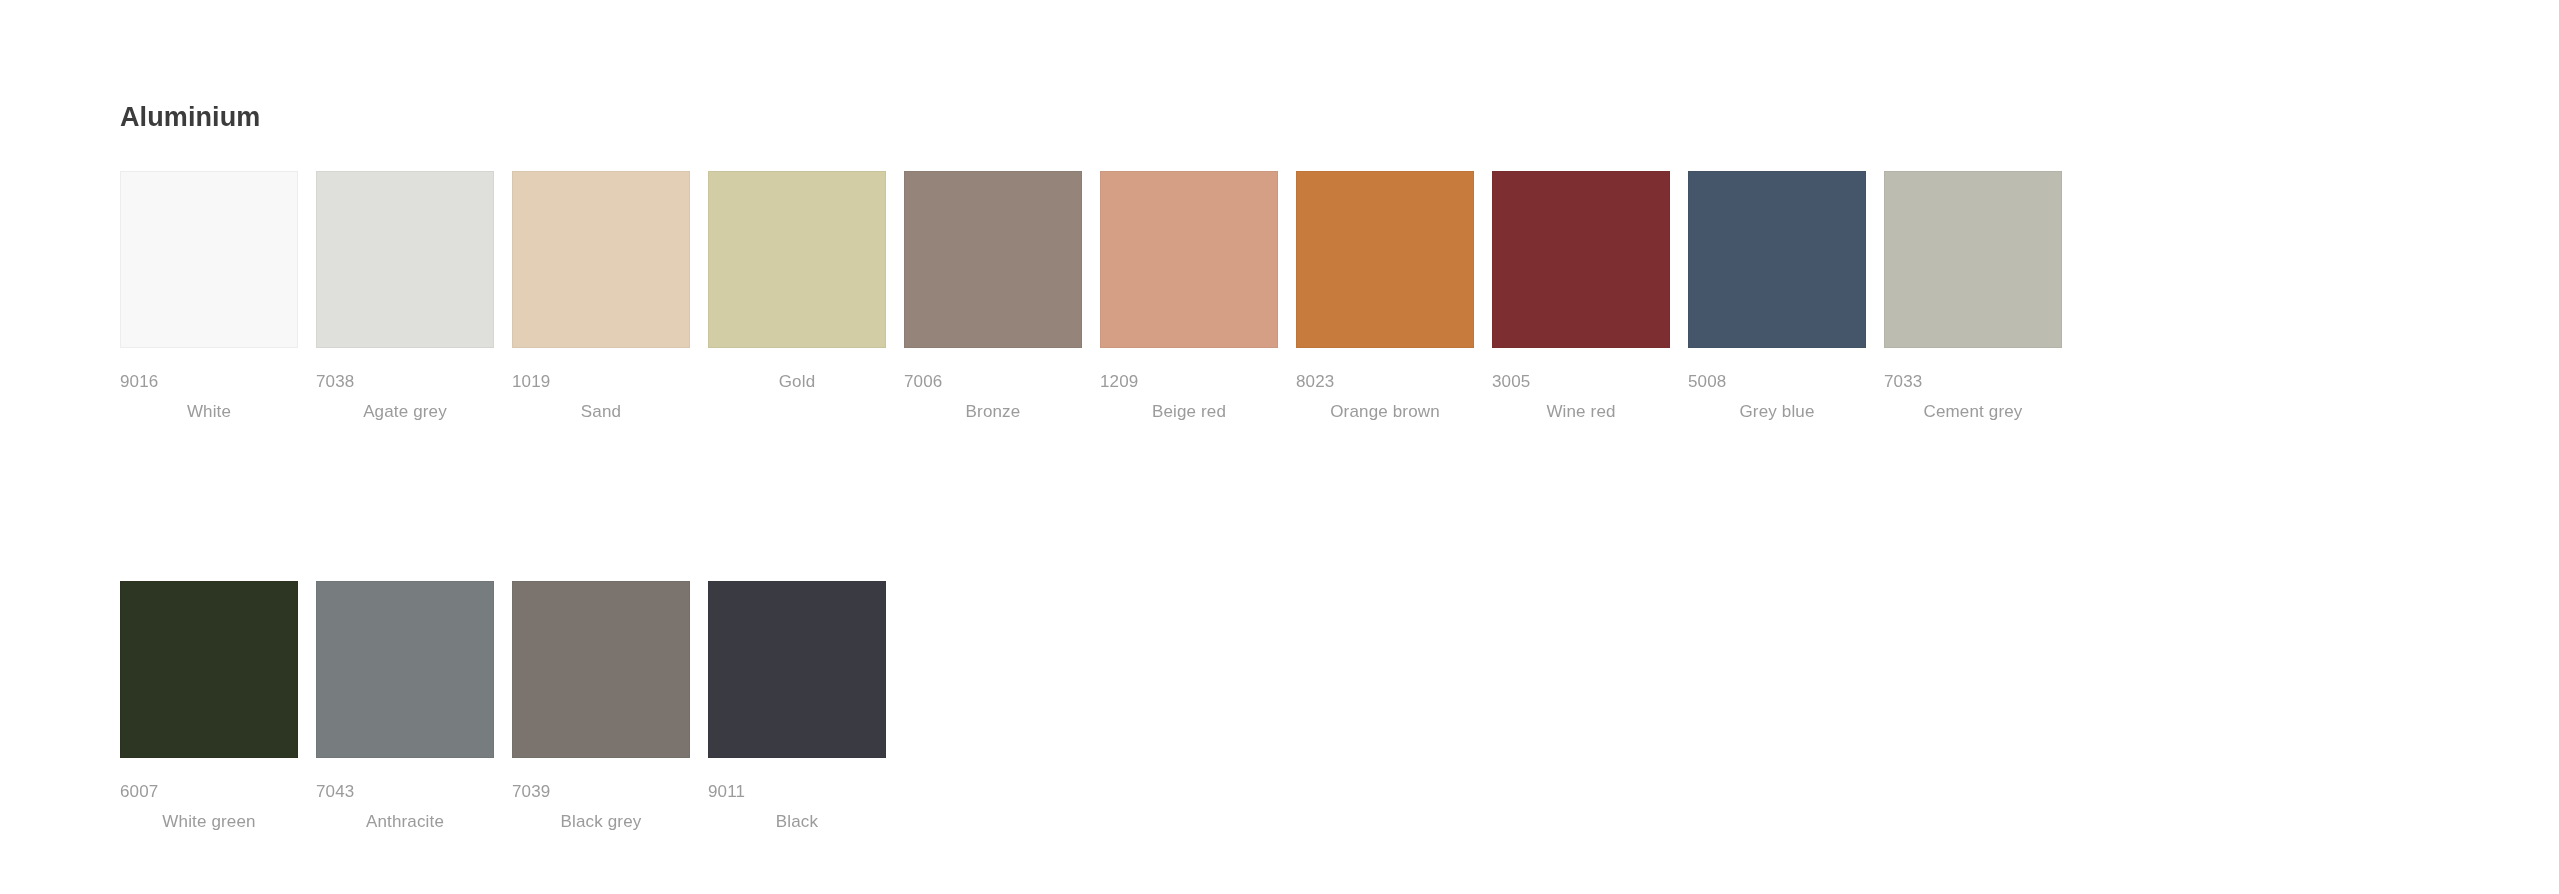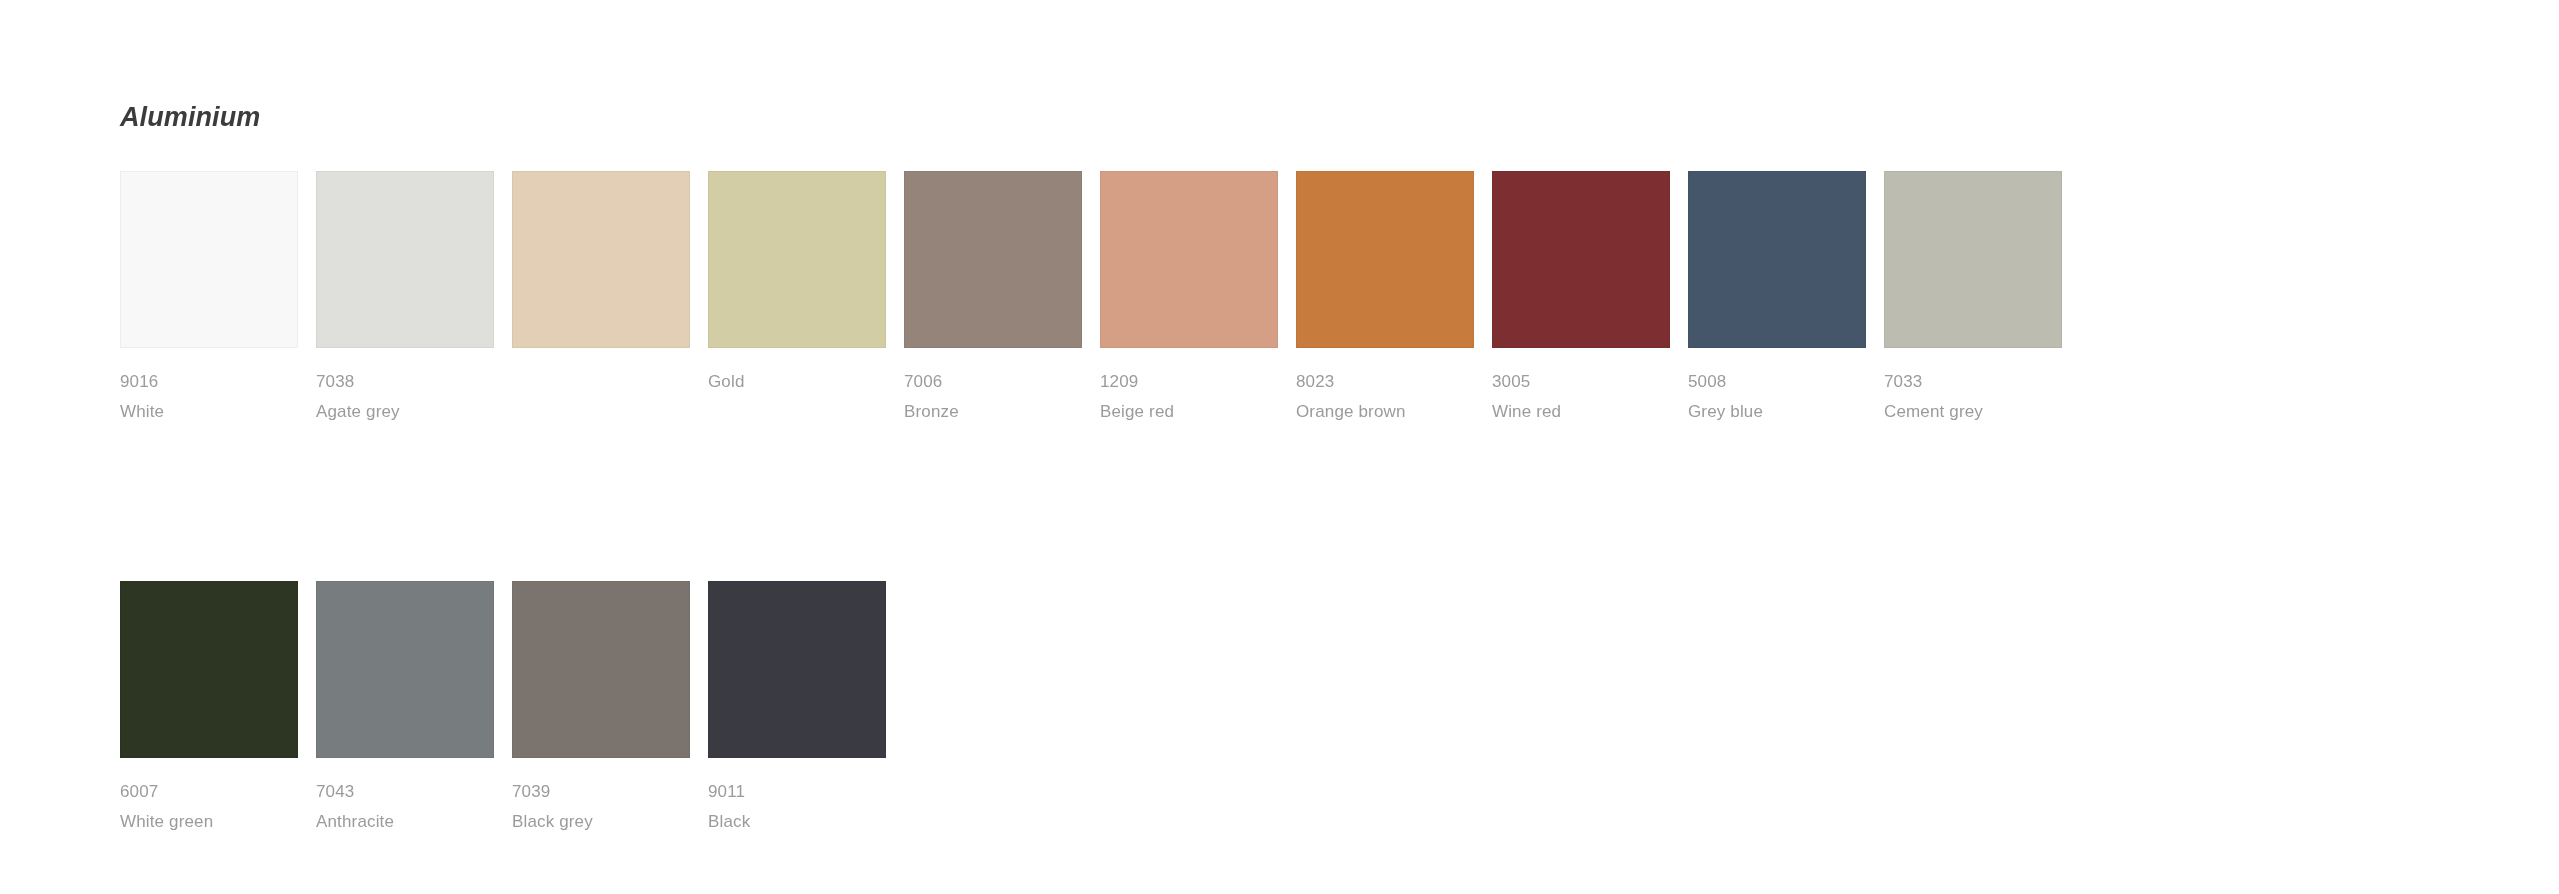--- a/index.html
+++ b/index.html
@@ -29,21 +29,20 @@
     position: absolute;
     left: 120px;
     top: 101px;
     margin: 0;
     font-size: 27px;
     line-height: 32px;
     font-weight: 600;
     letter-spacing: 0.1px;
     color: #3c3c3c;
     white-space: nowrap;
-    font-style: italic;
   }
 
   .swatch-rows {
     position: absolute;
     left: 120px;
     top: 171px;
     width: 2320px;
   }
 
   .swatch-row {
@@ -81,20 +80,21 @@
   .swatch-code {
     display: block;
     min-height: 30px;
     white-space: nowrap;
   }
 
   .swatch-name {
     display: block;
     min-height: 30px;
     white-space: nowrap;
+    text-align: center;
   }
   .swatch-cell.no-code .swatch-name {
     margin-top: 0;
   }
 </style>
 </head>
 <body>
 
 <div class="palette-page">
 
@@ -111,20 +111,24 @@
         </div>
         <div class="swatch-cell">
           <div class="swatch-chip" style="background-color: rgb(223, 224, 220);"></div>
           <div class="swatch-meta">
             <span class="swatch-code">7038</span>
             <span class="swatch-name">Agate grey</span>
           </div>
         </div>
         <div class="swatch-cell">
           <div class="swatch-chip" style="background-color: rgb(227, 207, 182);"></div>
+          <div class="swatch-meta">
+            <span class="swatch-code">1019</span>
+            <span class="swatch-name">Sand</span>
+          </div>
         </div>
         <div class="swatch-cell no-code">
           <div class="swatch-chip" style="background-color: rgb(210, 205, 165);"></div>
           <div class="swatch-meta">
             <span class="swatch-name">Gold</span>
           </div>
         </div>
         <div class="swatch-cell">
           <div class="swatch-chip" style="background-color: rgb(148, 132, 122);"></div>
           <div class="swatch-meta">

